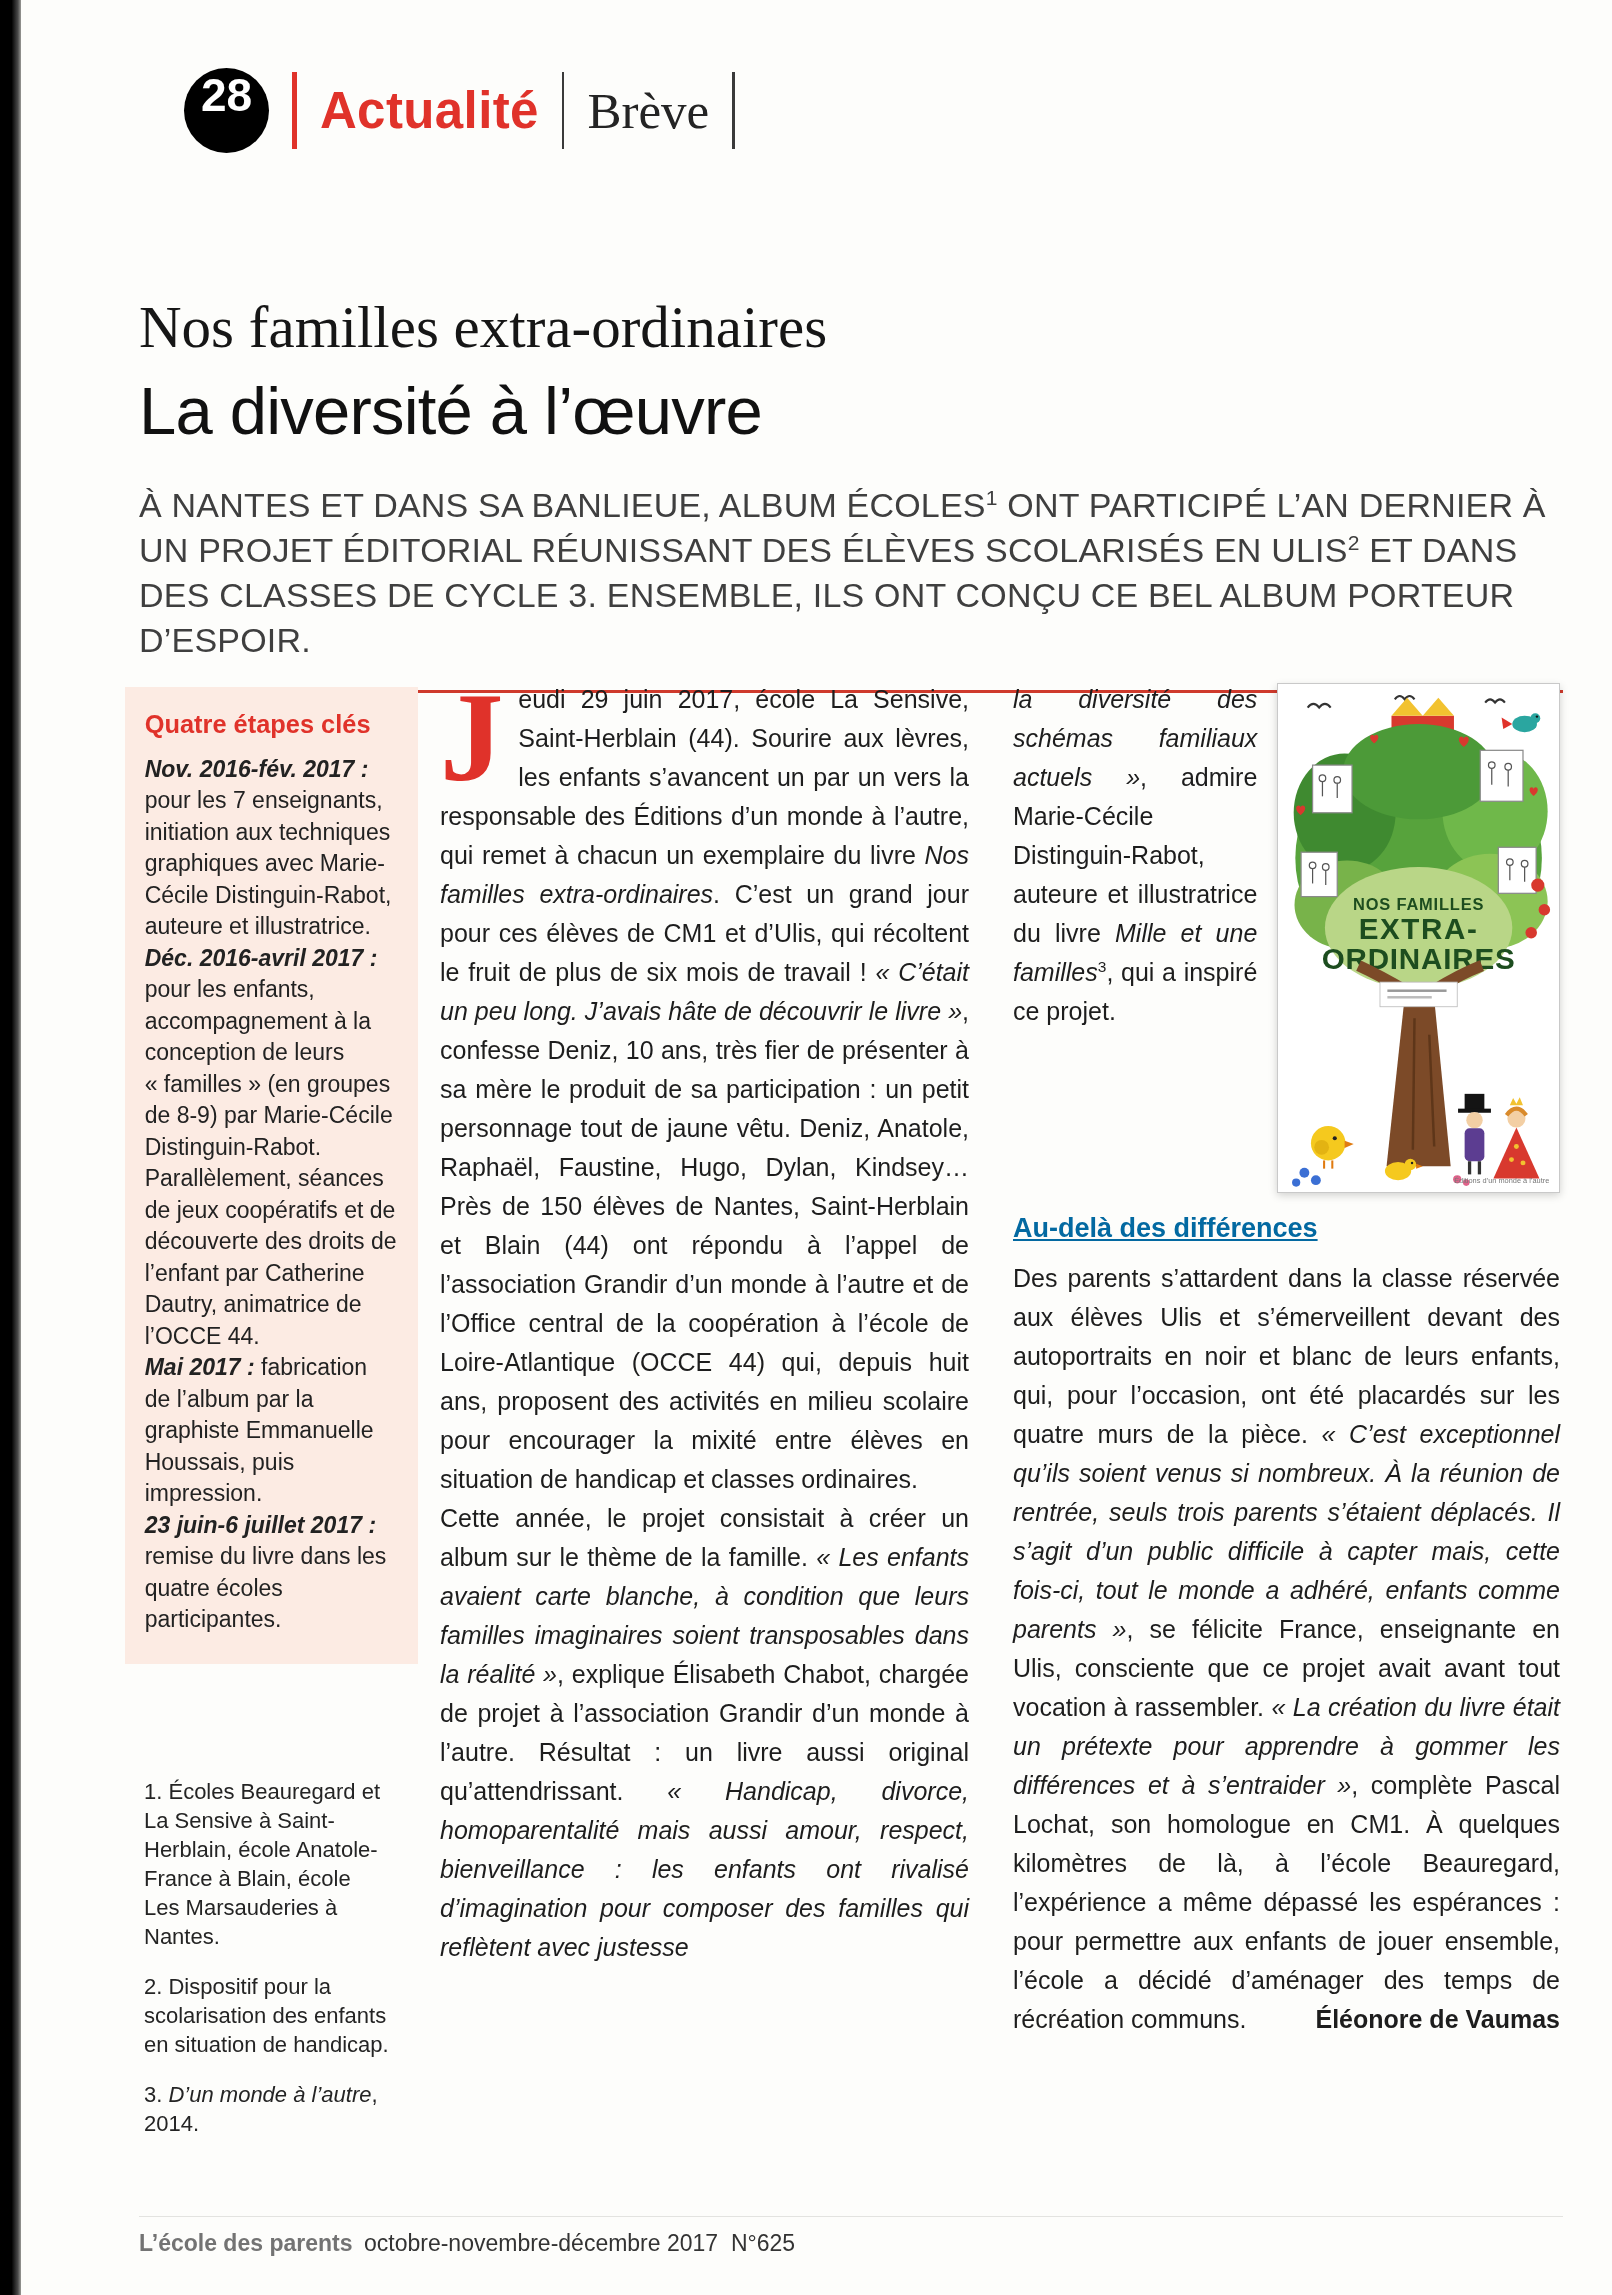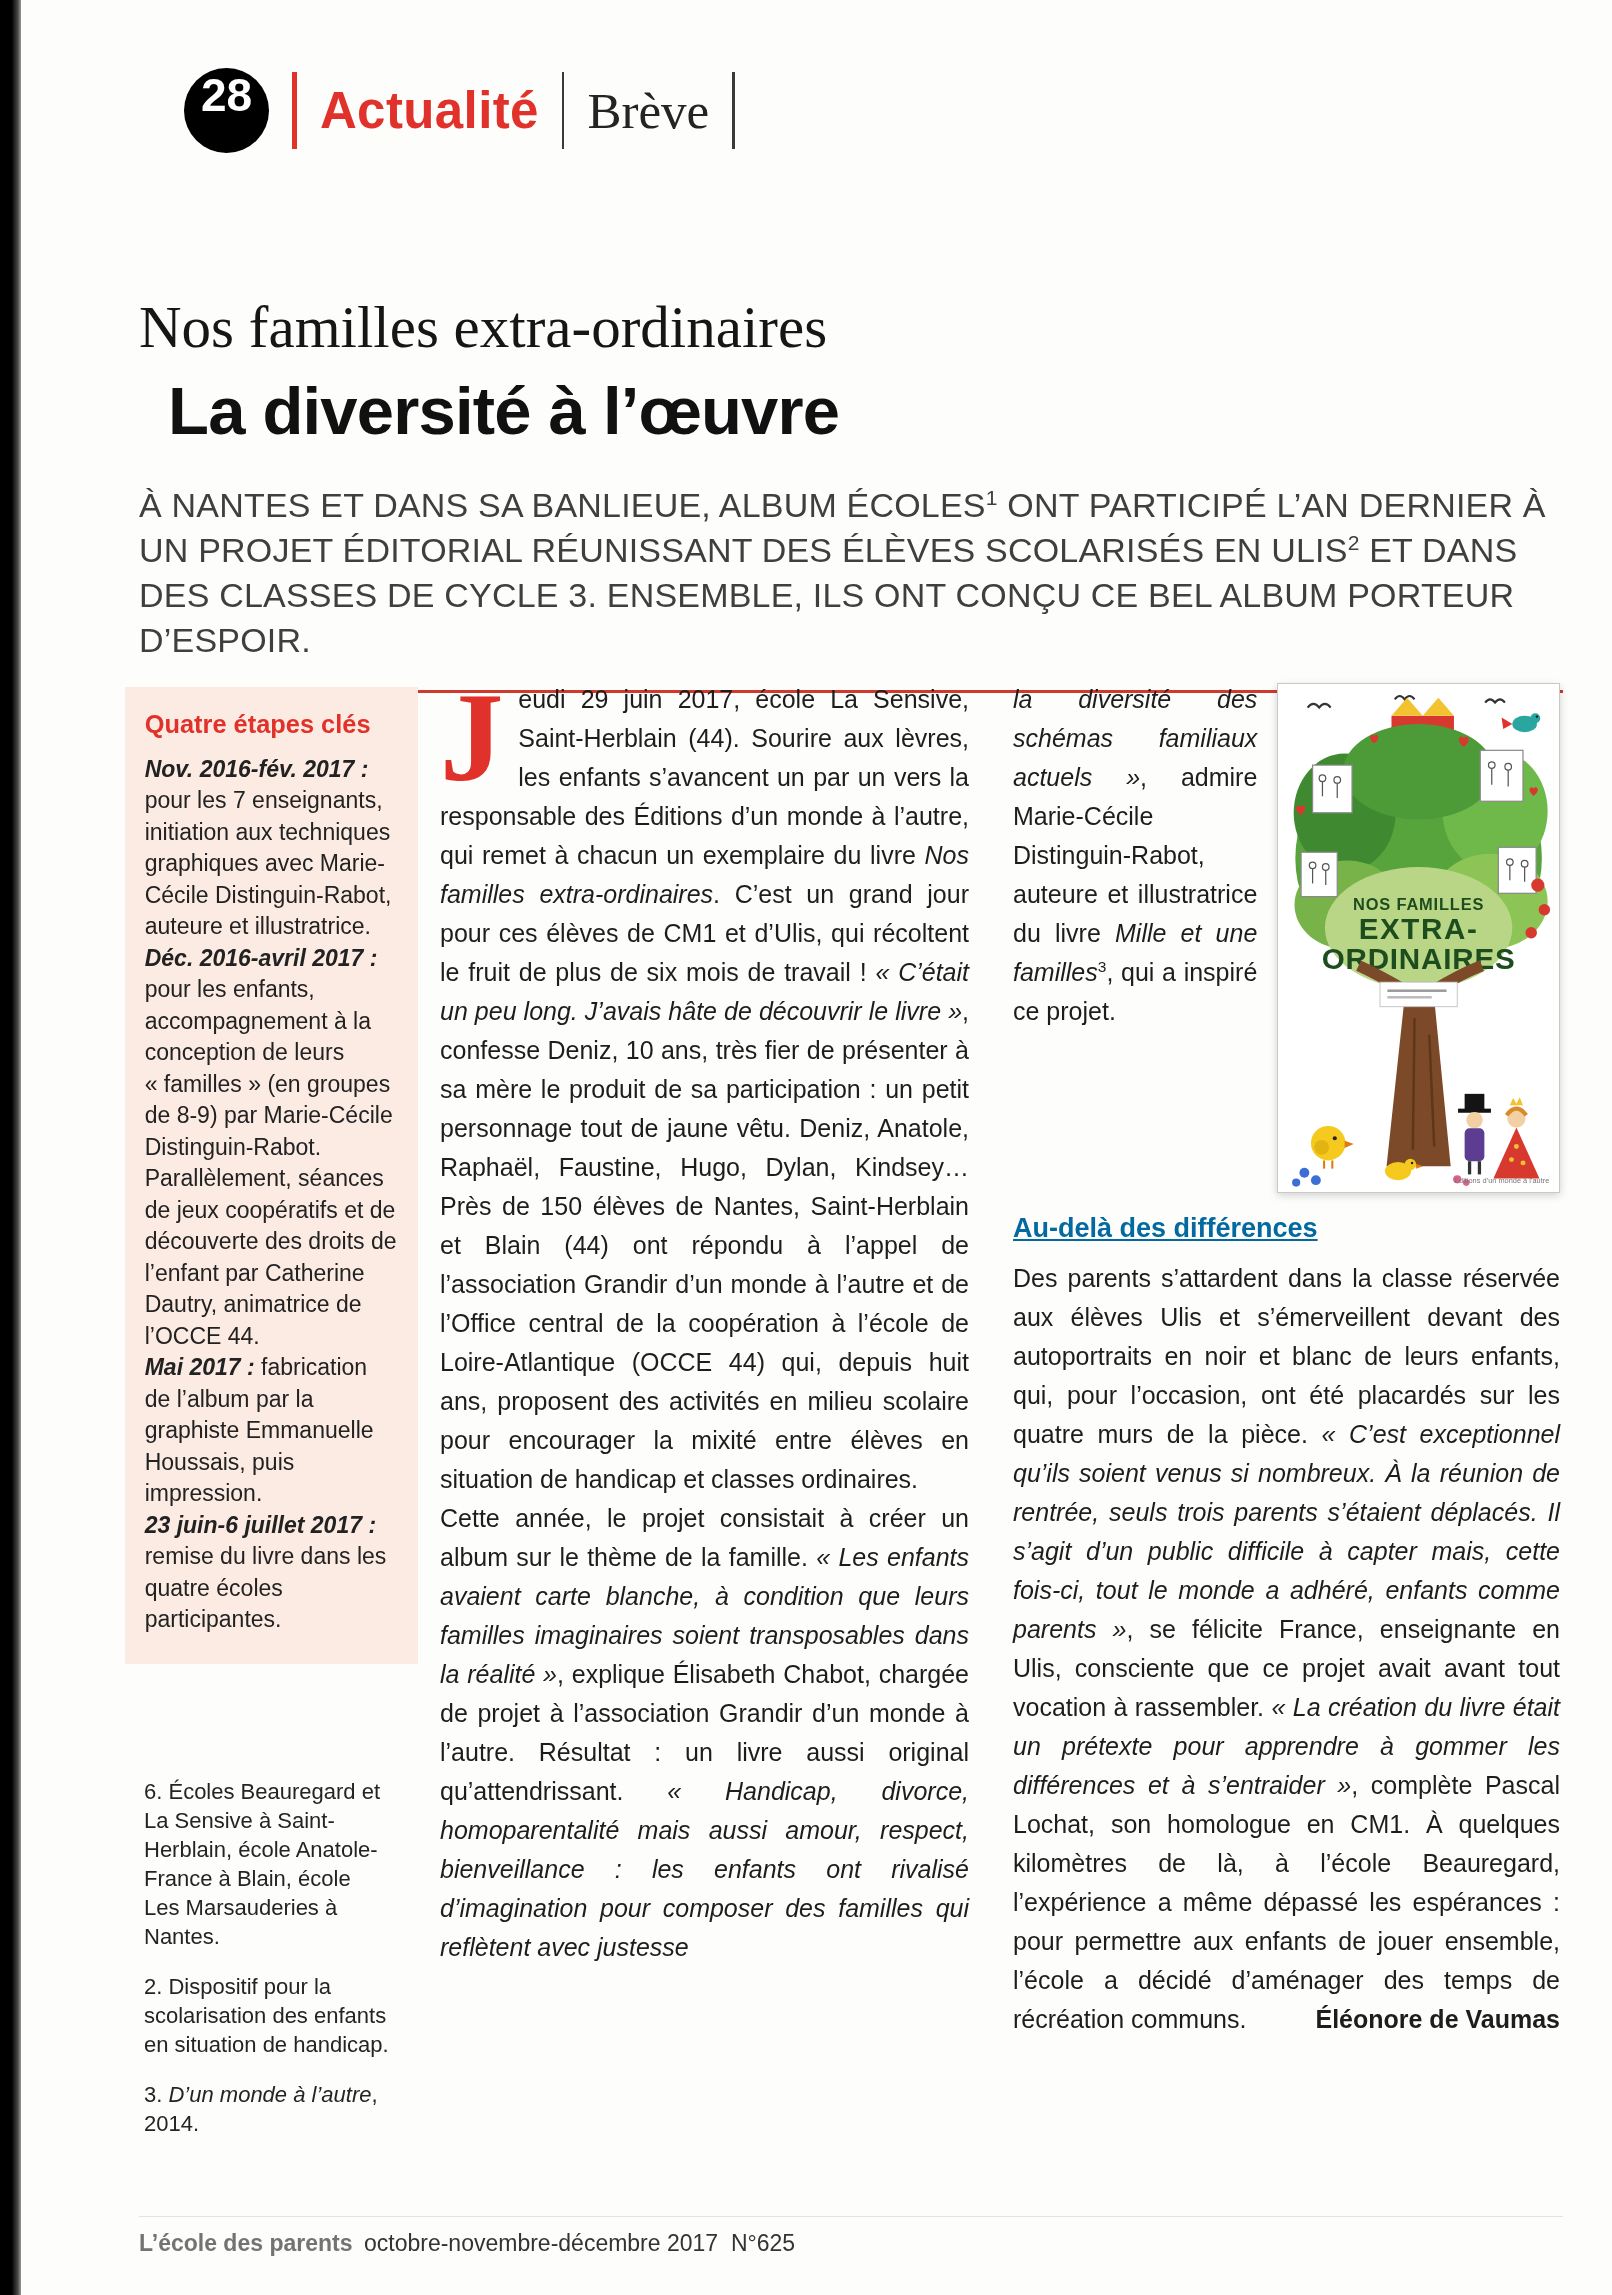--- a/index.html
+++ b/index.html
@@ -33,21 +33,21 @@
   .vbar.dark { width: 2.5px; background: #3a3a3a; }
   .section-label { font-size: 51px; font-weight: 700; color: #e0322a; letter-spacing: 0.4px; }
   .subsection-label { font-size: 51px; font-family: "Liberation Serif", serif; color: #242424; }
 
   
   .titleblock { position: absolute; left: 139px; top: 297px; width: 1424px; }
   .kicker {
     font-family: "Liberation Serif", serif; font-weight: 400;
     font-size: 59px; line-height: 1.05; color: #161616;
   }
-  .main-title { font-size: 67px; font-weight: 700; color: #111; margin-top: 13px; letter-spacing: -0.8px; margin-left: 29px; }
+  .main-title { font-size: 67px; font-weight: 400; color: #111; margin-top: 13px; letter-spacing: -0.8px; }
   .standfirst {
     margin-top: 34px; font-size: 34px; line-height: 1.32;
     color: #3f3f3f; letter-spacing: 0.2px;
   }
   .rule-red { margin-top: 28px; height: 2.5px; background: #cf3a2c; width: 100%; }
 
   
   .col-left { position: absolute; left: 125px; top: 687px; width: 293px; }
   .keybox { background: #fcebe3; padding: 23px 19.7px 28px; }
   .keybox-title { color: #e0322a; font-size: 25.4px; font-weight: 700; margin-bottom: 14.8px; }
@@ -132,21 +132,21 @@
       <div class="key-entry">
         <span class="date">Mai 2017&nbsp;: </span><span>fabrication de l’album par la graphiste Emmanuelle Houssais, puis impression.</span>
       </div>
       <div class="key-entry">
         <span class="date">23 juin-6 juillet 2017&nbsp;: </span><span>remise du livre dans les quatre écoles participantes.</span>
       </div>
     </div>
   </aside>
 
   <div class="footnotes">
-    <p><span>6. Écoles Beauregard et La Sensive à Saint-Herblain, école Anatole-France à Blain, école Les Marsauderies à Nantes.</span></p>
+    <p><span>1. Écoles Beauregard et La Sensive à Saint-Herblain, école Anatole-France à Blain, école Les Marsauderies à Nantes.</span></p>
     <p><span>2. Dispositif pour la scolarisation des enfants en situation de handicap.</span></p>
     <p><span>3. </span><span class="run-i">D’un monde à l’autre</span><span>, 2014.</span></p>
   </div>
 
   <section class="col-mid">
     <p class="p">
       <span class="dropcap">J</span><span><span>eudi 29 juin 2017, école La Sensive, Saint-Herblain (44). Sourire aux lèvres, les enfants s’avancent un par un vers la responsable des Éditions d’un monde à l’autre, qui remet à chacun un exemplaire du livre </span><span class="run-i">Nos familles extra-ordinaires</span><span>. C’est un grand jour pour ces élèves de CM1 et d’Ulis, qui récoltent le fruit de plus de six mois de travail&nbsp;! </span><span class="run-i">«&nbsp;C’était un peu long. J’avais hâte de découvrir le livre&nbsp;»</span><span>, confesse Deniz, 10 ans, très fier de présenter à sa mère le produit de sa participation&nbsp;: un petit personnage tout de jaune vêtu. Deniz, Anatole, Raphaël, Faustine, Hugo, Dylan, Kindsey… Près de 150 élèves de Nantes, Saint-Herblain et Blain (44) ont répondu à l’appel de l’association Grandir d’un monde à l’autre et de l’Office central de la coopération à l’école de Loire-Atlantique (OCCE 44) qui, depuis huit ans, proposent des activités en milieu scolaire pour encourager la mixité entre élèves en situation de handicap et classes ordinaires.</span></span>
     </p>
     <p class="p"><span>Cette année, le projet consistait à créer un album sur le thème de la famille. </span><span class="run-i">«&nbsp;Les enfants avaient carte blanche, à condition que leurs familles imaginaires soient transposables dans la réalité&nbsp;»</span><span>, explique Élisabeth Chabot, chargée de projet à l’association Grandir d’un monde à l’autre. Résultat&nbsp;: un livre aussi original qu’attendrissant. </span><span class="run-i">«&nbsp;Handicap, divorce, homoparentalité mais aussi amour, respect, bienveillance&nbsp;: les enfants ont rivalisé d’imagination pour composer des familles qui reflètent avec justesse</span></p>
   </section>

